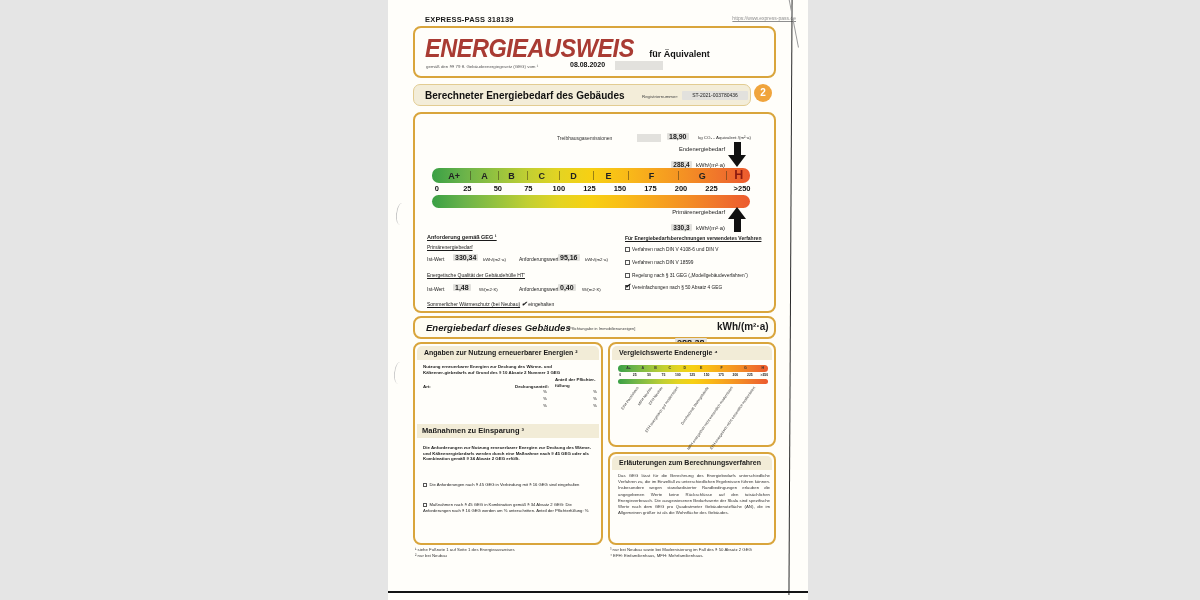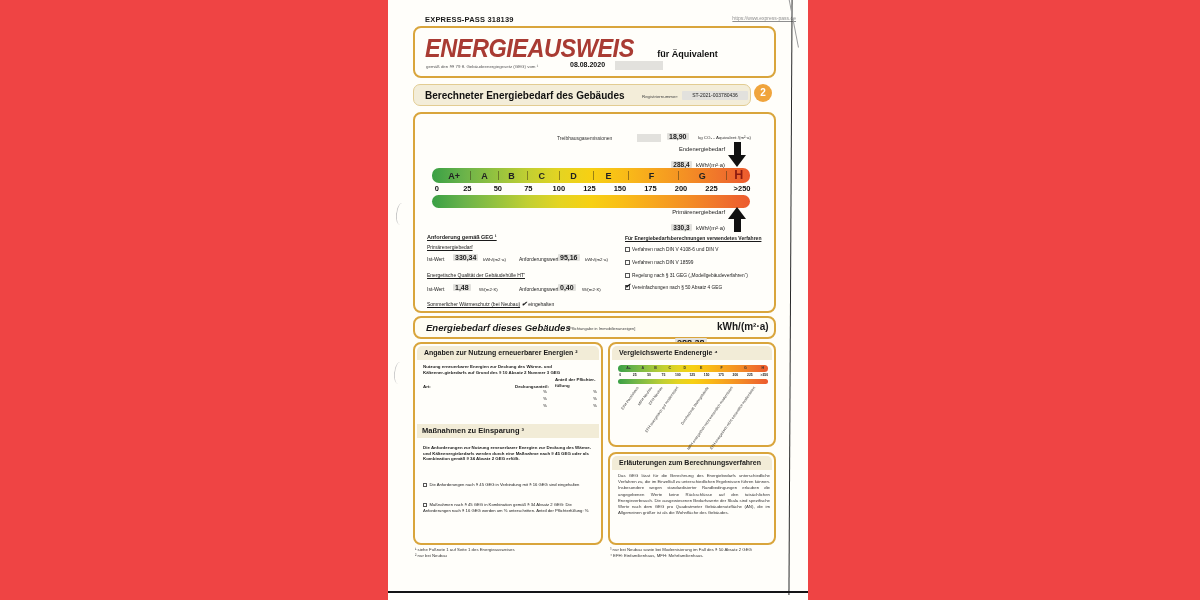--- a/index.html
+++ b/index.html
@@ -1,16 +1,16 @@
 <!DOCTYPE html>
 <html><head>
 <meta charset="utf-8">
 <style>
   html,body{margin:0;padding:0;background:#ffffff;}
-  #canvas{position:relative;width:1200px;height:600px;background:#ef4444;overflow:hidden;
+  #canvas{position:relative;width:1200px;height:600px;background:#e5e5e5;overflow:hidden;
           font-family:"Liberation Sans",sans-serif;color:#1a1a1a;}
   #doc{position:absolute;left:388px;top:0;width:420px;height:600px;background:#fffefa;}
   .abs{position:absolute;}
   .gbox{position:absolute;border:2px solid #d9a53c;border-radius:8px;background:#fffefa;box-sizing:border-box;}
   .strip{position:absolute;left:2px;right:2px;top:2px;background:#f2ecd7;border-radius:5px 5px 0 0;}
   .hl{background:#e2e1dd;padding:0 2px;border-radius:1px;}
   .blank{display:inline-block;background:#e2e1dd;vertical-align:middle;}
   .u{text-decoration:underline;}
   .b{font-weight:bold;}
   .tiny{font-size:4.4px;line-height:1.3;}
@@ -38,21 +38,21 @@
 </head>
 <body>
 
 <div id="canvas">
   <div id="doc">
 
     <div class="abs b" style="left:37px;top:15px;font-size:7.5px;letter-spacing:.2px;">EXPRESS-PASS 318139</div>
     <div class="abs" style="right:12px;top:15px;font-size:5px;color:#8f8f8f;text-decoration:underline;">https://www.express-pass.de</div>
 
     <div class="gbox" style="left:25px;top:26px;width:363px;height:52px;border-width:2.5px;">
-      <div class="abs" style="left:10px;top:6px;display:flex;align-items:baseline;gap:10px;">
+      <div class="abs" style="left:10px;top:6px;display:flex;align-items:baseline;gap:2px;">
         <span style="font-size:25px;font-weight:bold;font-style:italic;color:#a93b33;letter-spacing:-.5px;transform:scaleX(.94);transform-origin:left;">ENERGIEAUSWEIS</span>
         <span class="b" style="font-size:9px;color:#111;">für Äquivalent</span>
       </div>
       <div class="abs" style="left:11px;top:36px;font-size:4.4px;color:#555;">gemäß den §§ 79 ff. Gebäudeenergiegesetz (GEG) vom ¹</div>
       <div class="abs b" style="left:155px;top:33px;font-size:7px;color:#111;">08.08.2020</div>
       <span class="blank abs" style="left:200px;top:33px;width:48px;height:9px;"></span>
     </div>
 
     <div class="abs" style="left:25px;top:84px;width:338px;height:22px;background:#f3edd9;border:1px solid #e2cc92;border-radius:7px;box-sizing:border-box;">
       <span class="abs b" style="left:11px;top:5px;font-size:10px;color:#111;">Berechneter Energiebedarf des Gebäudes</span>

